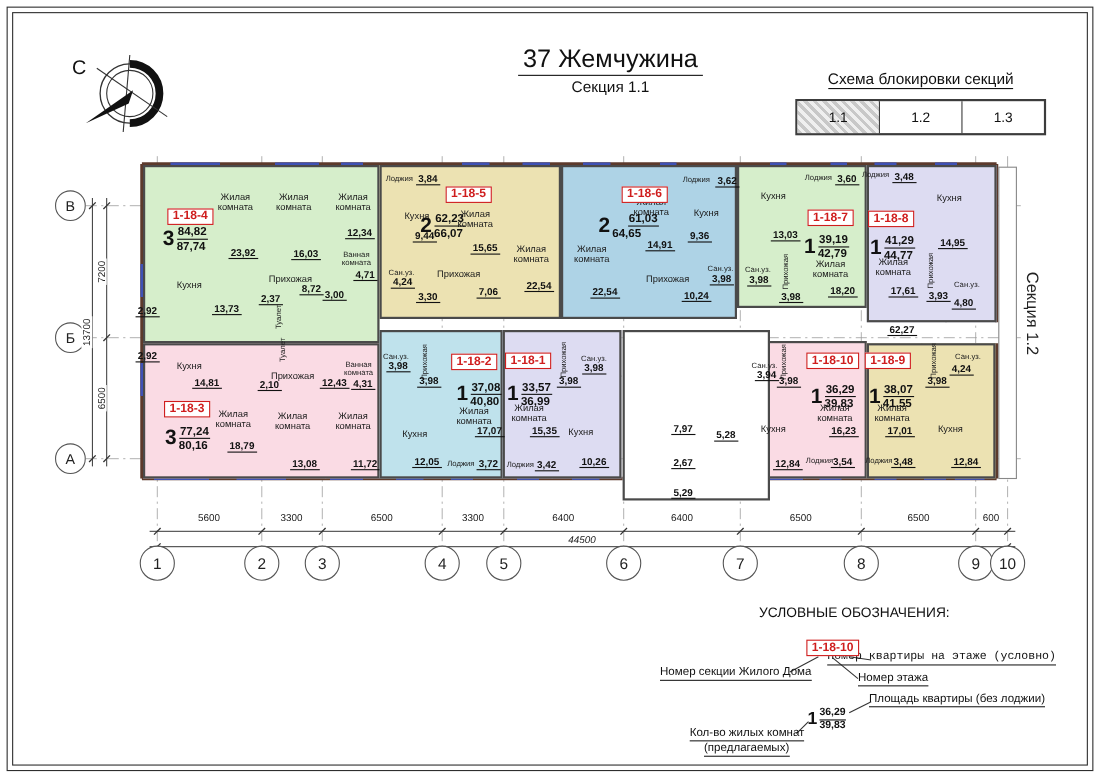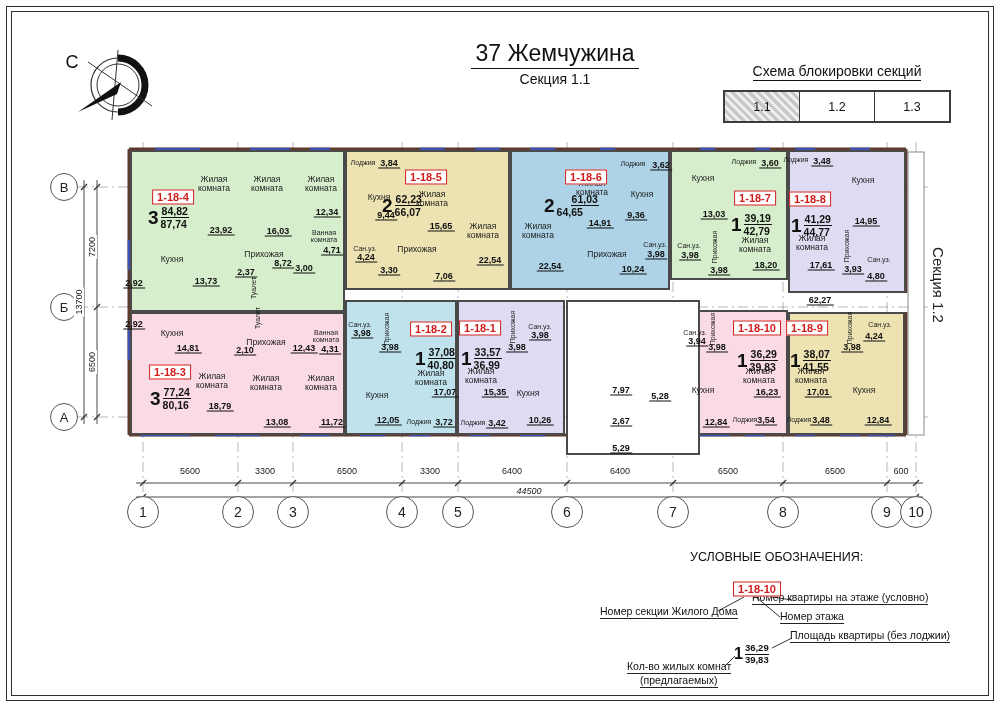--- a/index.html
+++ b/index.html
@@ -242,21 +242,21 @@
       </div>
       <div class="room-name tiny ctr" style="left: 363px; top: 163px; position: absolute;">Лоджия</div>
       <div class="room-area ctr" style="left: 389px; top: 163px; position: absolute;">3,84</div>
       <div class="room-name ctr" style="left: 379px; top: 197px; position: absolute;">Кухня</div>
       <div class="room-area ctr" style="left: 386px; top: 215px; position: absolute;">9,44</div>
       <div class="room-name wrap ctr" style="left: 432px; top: 199px; position: absolute;">Жилая комната</div>
       <div class="room-area ctr" style="left: 441px; top: 226px; position: absolute;">15,65</div>
       <div class="room-name wrap ctr" style="left: 483px; top: 231px; position: absolute;">Жилая комната</div>
       <div class="room-area ctr" style="left: 490px; top: 260px; position: absolute;">22,54</div>
       <div class="room-name ctr" style="left: 417px; top: 249px; position: absolute;">Прихожая</div>
-      <div class="room-area ctr" style="left: 444px; top: 276px; position: absolute;">7,06</div>
+      <div class="room-area ctr" style="left: 444px; top: 266px; position: absolute;">7,06</div>
       <div class="room-name tiny ctr" style="left: 365px; top: 249px; position: absolute;">Сан.уз.</div>
       <div class="room-area ctr" style="left: 366px; top: 257px; position: absolute;">4,24</div>
       <div class="room-area ctr" style="left: 389px; top: 270px; position: absolute;">3,30</div>
       <div class="apt" style="left: 510px; top: 150px; position: absolute; width: 160px; height: 140px; background: rgb(174, 211, 230);"></div>
       <div class="apt-id" style="left: 586px; top: 177px; position: absolute;">1-18-6</div>
       <div class="apt-sum" style="left: 544px; top: 193px; position: absolute;">
         <span class="cnt">2</span>
         <span class="fr">
           <span class="top" style="display: block; margin-left: 14px;">61,03</span>
           <span style="display: block;">64,65</span>
@@ -443,21 +443,21 @@
       <div class="dim ctr" style="left: 529px; top: 491px; position: absolute; font-style: italic;">44500</div>
       <div class="dim rot" style="left: 92px; top: 247px; position: absolute; transform: translate(-50%, -50%) rotate(-90deg);">7200</div>
       <div class="dim rot" style="left: 92px; top: 362px; position: absolute; transform: translate(-50%, -50%) rotate(-90deg);">6500</div>
       <div class="dim rot" style="left: 79px; top: 302px; position: absolute; transform: translate(-50%, -50%) rotate(-90deg);">13700</div>
     </div>
 
   <div class="sec12">Секция 1.2</div>
 
   <div class="leg-title">УСЛОВНЫЕ ОБОЗНАЧЕНИЯ:</div>
   <div class="apt-id" style="left:757px;top:589px;">1-18-10</div>
-  <div class="leg-label" style="left:752px;top:591px;">Номер квартиры на этаже (условно)</div>
+  <div class="leg-label" style="left:752px;top:591px;font-family:Liberation Mono, monospace;">Номер квартиры на этаже (условно)</div>
   <div class="leg-label" style="left:600px;top:605px;">Номер секции Жилого Дома</div>
   <div class="leg-label" style="left:780px;top:610px;">Номер этажа</div>
   <div class="leg-label" style="left:790px;top:629px;">Площадь квартиры (без лоджии)</div>
   <div class="leg-label" style="left:627px;top:660px;">Кол-во жилых комнат</div>
   <div class="leg-label" style="left:640px;top:674px;">(предлагаемых)</div>
   <div class="leg-frac" style="left:734px;top:643px;">
     <span class="cnt">1</span>
     <span class="fr">
       <span class="top" style="display:block;">36,29</span>
       <span style="display:block;">39,83</span>

